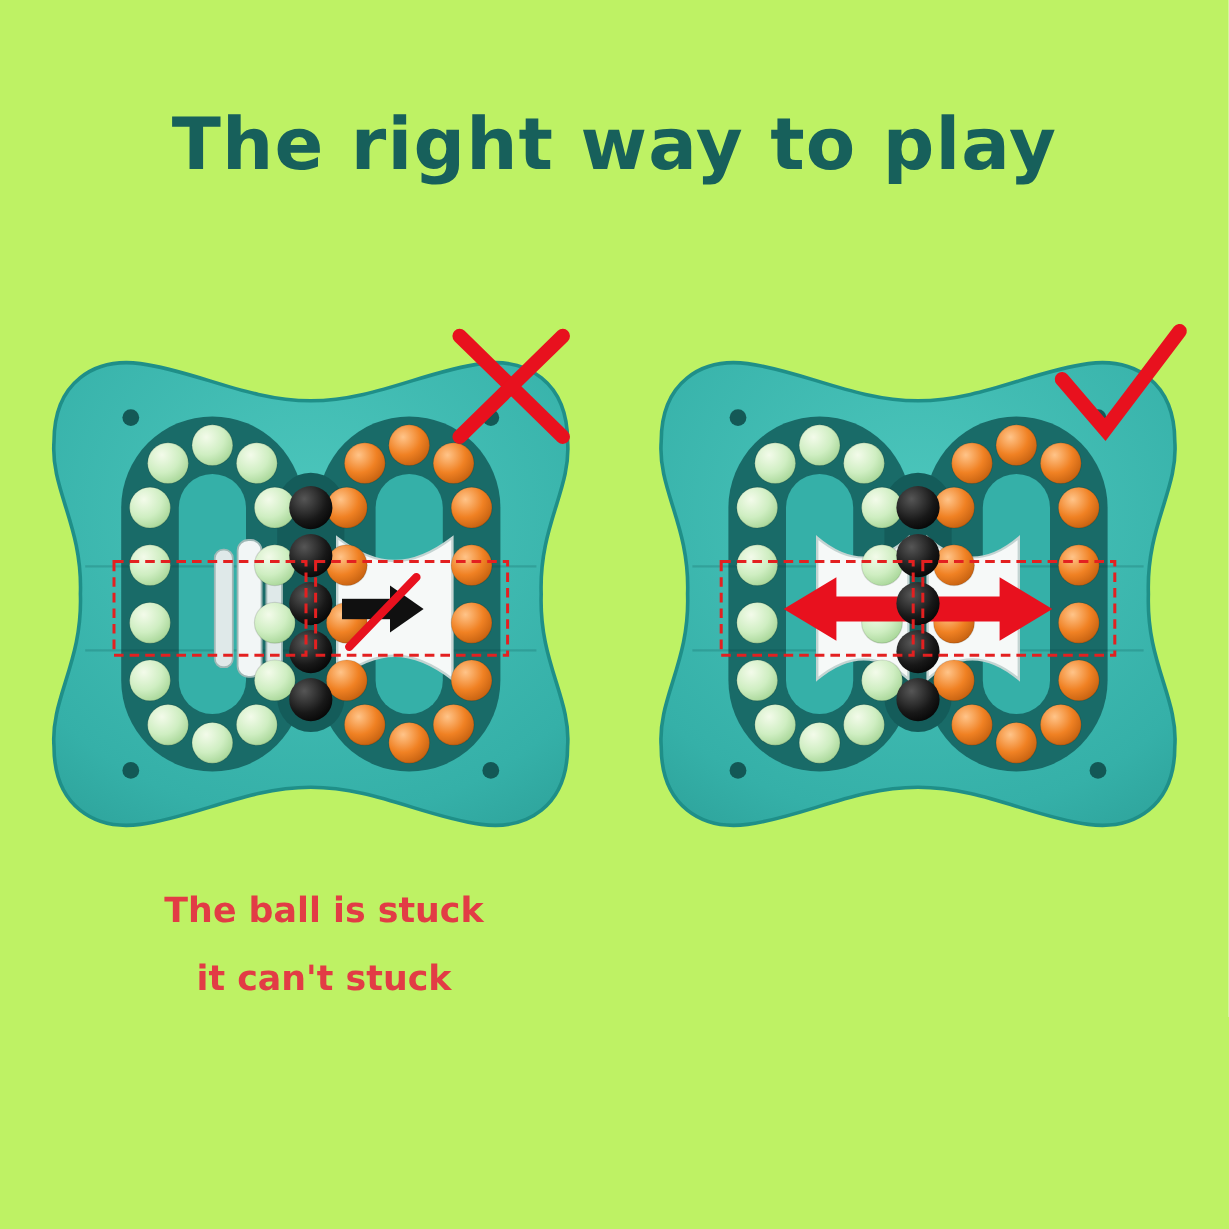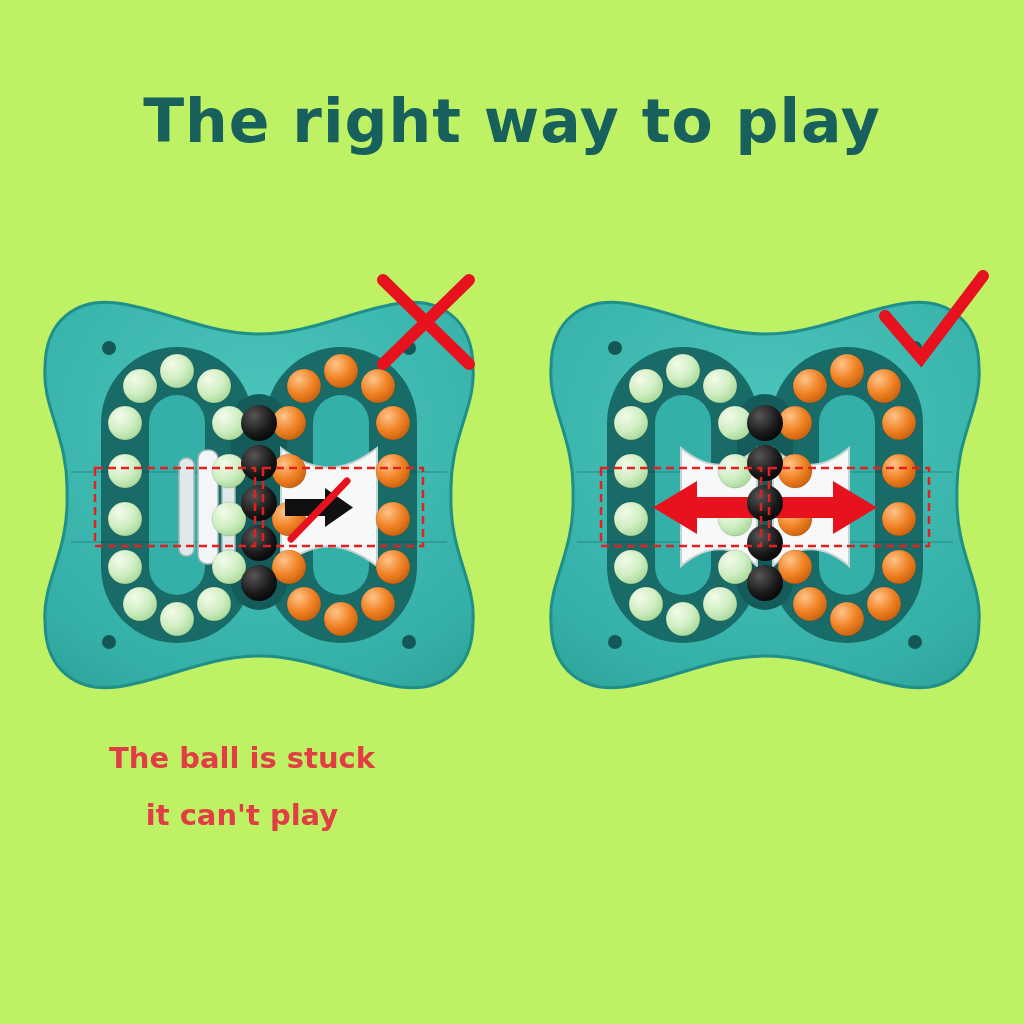--- a/index.html
+++ b/index.html
@@ -6,21 +6,21 @@
   .page {
     width:1024px; height:1024px; background:#bef264; overflow:hidden;
     font-family:"DejaVu Sans", sans-serif; position:relative;
   }
   .title {
     text-align:center; padding-top:86px;
     font-size:60px; font-weight:bold; letter-spacing:1px;
     color:var(--title-color, #17605b);
   }
   .toys-row { display:flex; justify-content:center; gap:46px; margin-top:112px; }
-  .captions-row { display:flex; justify-content:space-between; margin-top:30px; }
+  .captions-row { display:flex; justify-content:center; margin-top:30px; }
   .caption { width:484px; text-align:center; font-size:29px; font-weight:bold; line-height:1.95; }
   .caption-wrong { color:var(--caption-red, #e23c45); }
   .caption-right { color:var(--caption-teal, #17605b); }
 
   
   .fill-track  { fill:var(--track-dark, #196b68); }
   .fill-body   { fill:var(--toy-body, #35b0a8); }
   .fill-red    { fill:var(--red, #e8111e); }
   .stroke-red  { stroke:var(--red, #e8111e); }
   .toy-edge    { stroke:var(--toy-edge, #1f8f88); }
@@ -239,19 +239,19 @@
       <g class="stroke-red" stroke-width="12" stroke-linecap="round" fill="none">
         <path d="M 350,48 L 386,90 L 448,8"></path>
       </g>
     </svg>
 
   </div>
 
   <div class="captions-row">
     <div class="caption caption-wrong">
       <div>The ball is stuck</div>
-      <div>it can't play</div>
+      <div>it can't stuck</div>
     </div>
     <div class="caption caption-right">
     </div>
   </div>
 
 </div>
 
 </body></html>

